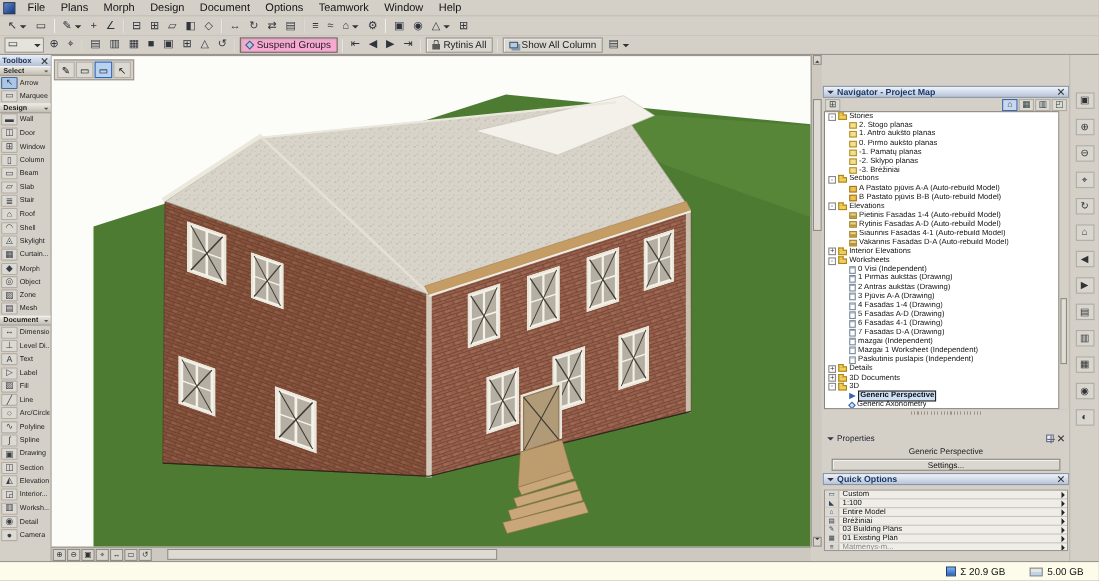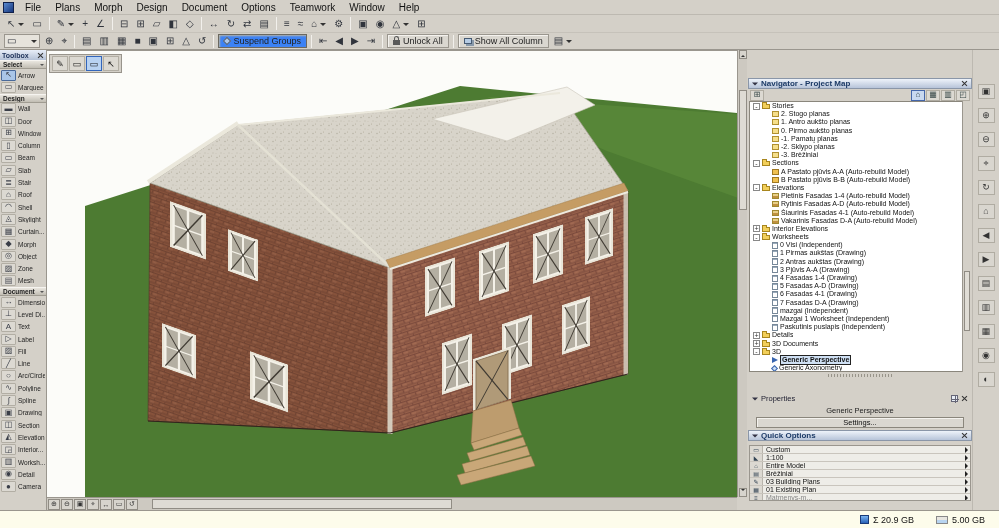--- a/index.html
+++ b/index.html
@@ -17,21 +17,21 @@
   #toolbar1{top:15px;height:18px;border-bottom:1px solid #c6c2ba}
   #toolbar2{top:33px;height:17px;border-bottom:1px solid #9a968e}
   .tbe{display:inline-flex;align-items:center;height:14px;margin:0 1px;padding:0 2px;border:1px solid transparent;font-size:9px;color:#222;position:relative;white-space:nowrap}
   .tbe .g{font-style:normal;font-size:10px;line-height:1;color:#30343c}
   .tbe .g:empty,.tbe .lbl:empty{display:none}
   .tbe .lbl{font-style:normal;font-weight:normal;text-decoration:none;margin-left:3px;font-size:9px}
   .tbe.dd::after{content:"";border:3px solid transparent;border-top-color:#333;margin-left:3px;transform:translateY(2px)}
   .tbe.sep{width:1px;height:13px;padding:0;margin:0 3px;background:#98948c;border:none;border-right:1px solid #f2f0ec}
   .tbe.wide{width:36px;justify-content:space-between;border:1px solid #9a968e;background:#e6e3dc}
   .tbe.tbtn{border:1px solid #9a968e;background:#dad7d0;box-shadow:inset 1px 1px 0 #f4f2ee;padding:0 5px}
-  .tbe.tbtn.pressed{background:#3b82f6;border-color:#6b6860;box-shadow:inset 1px 1px 2px #b9b4a2}
+  .tbe.tbtn.pressed{background:#f9a8d4;border-color:#6b6860;box-shadow:inset 1px 1px 2px #b9b4a2}
   u.ic{display:none;text-decoration:none}
   u.ic-lock{display:inline-block;width:7px;height:5px;background:#5a5a5a;position:relative;margin-top:3px}
   u.ic-lock::before{content:"";position:absolute;left:1px;top:-4px;width:3px;height:3px;border:1px solid #5a5a5a;border-bottom:none;border-radius:3px 3px 0 0}
   u.ic-layers{display:inline-block;width:8px;height:6px;background:#b6cce4;border:1px solid #465a72;box-shadow:2px 2px 0 #8899aa}
   u.ic-diamond{display:inline-block;width:6px;height:6px;background:#b0c8e8;border:1px solid #4a5a72;transform:rotate(45deg)}
 
   
   #toolbox{position:absolute;left:0;top:50px;width:47px;height:460px;background:#d4d0c8;border-right:1px solid #9a968e}
   #toolbox-header{height:10px;background:linear-gradient(#e8eef8,#b4c1d6);display:flex;align-items:center;justify-content:space-between;font-size:7px;font-weight:bold;color:#1c3058;padding:0 2px}
   .close-x{width:7px;height:7px;position:relative;flex:none;cursor:default}
@@ -312,21 +312,21 @@
       </span>
 
       <span class="tbe">
         <i class="g">⇥</i>
       </span>
 
       <span class="tbe sep"></span>
 
       <span class="tbe tbtn">
         <u class="ic ic-lock"></u>
-        <b class="lbl">Unlock All</b>
+        <b class="lbl">Rytinis All</b>
       </span>
 
       <span class="tbe sep"></span>
 
       <span class="tbe tbtn">
         <u class="ic ic-layers"></u>
         <b class="lbl">Show All Column</b>
       </span>
 
       <span class="tbe dd">

